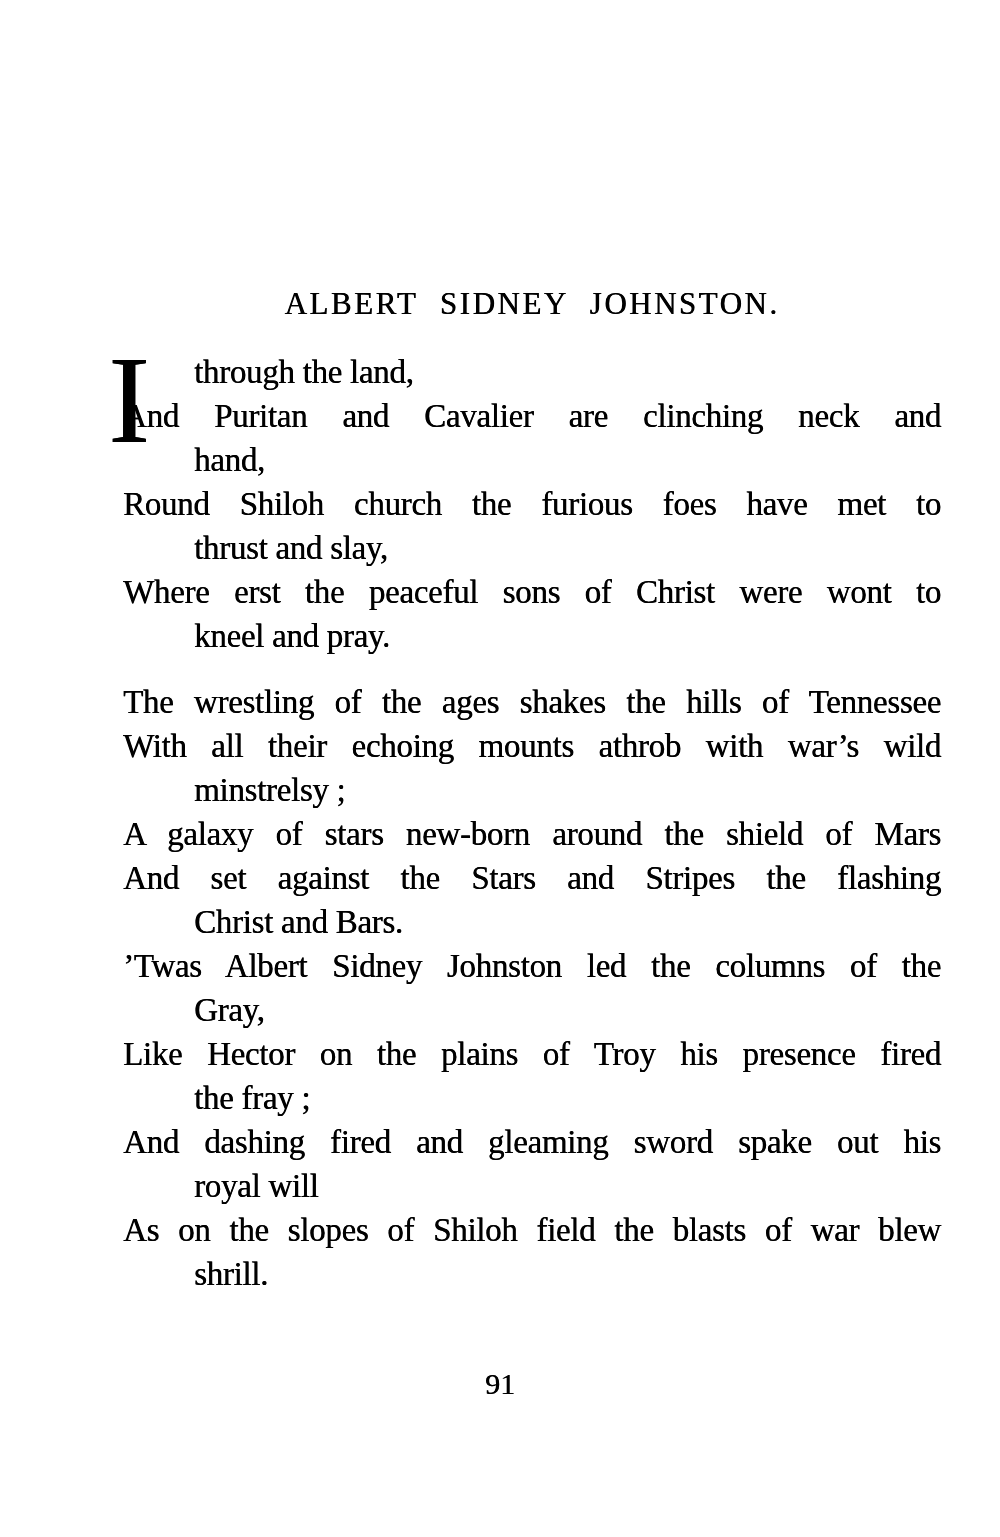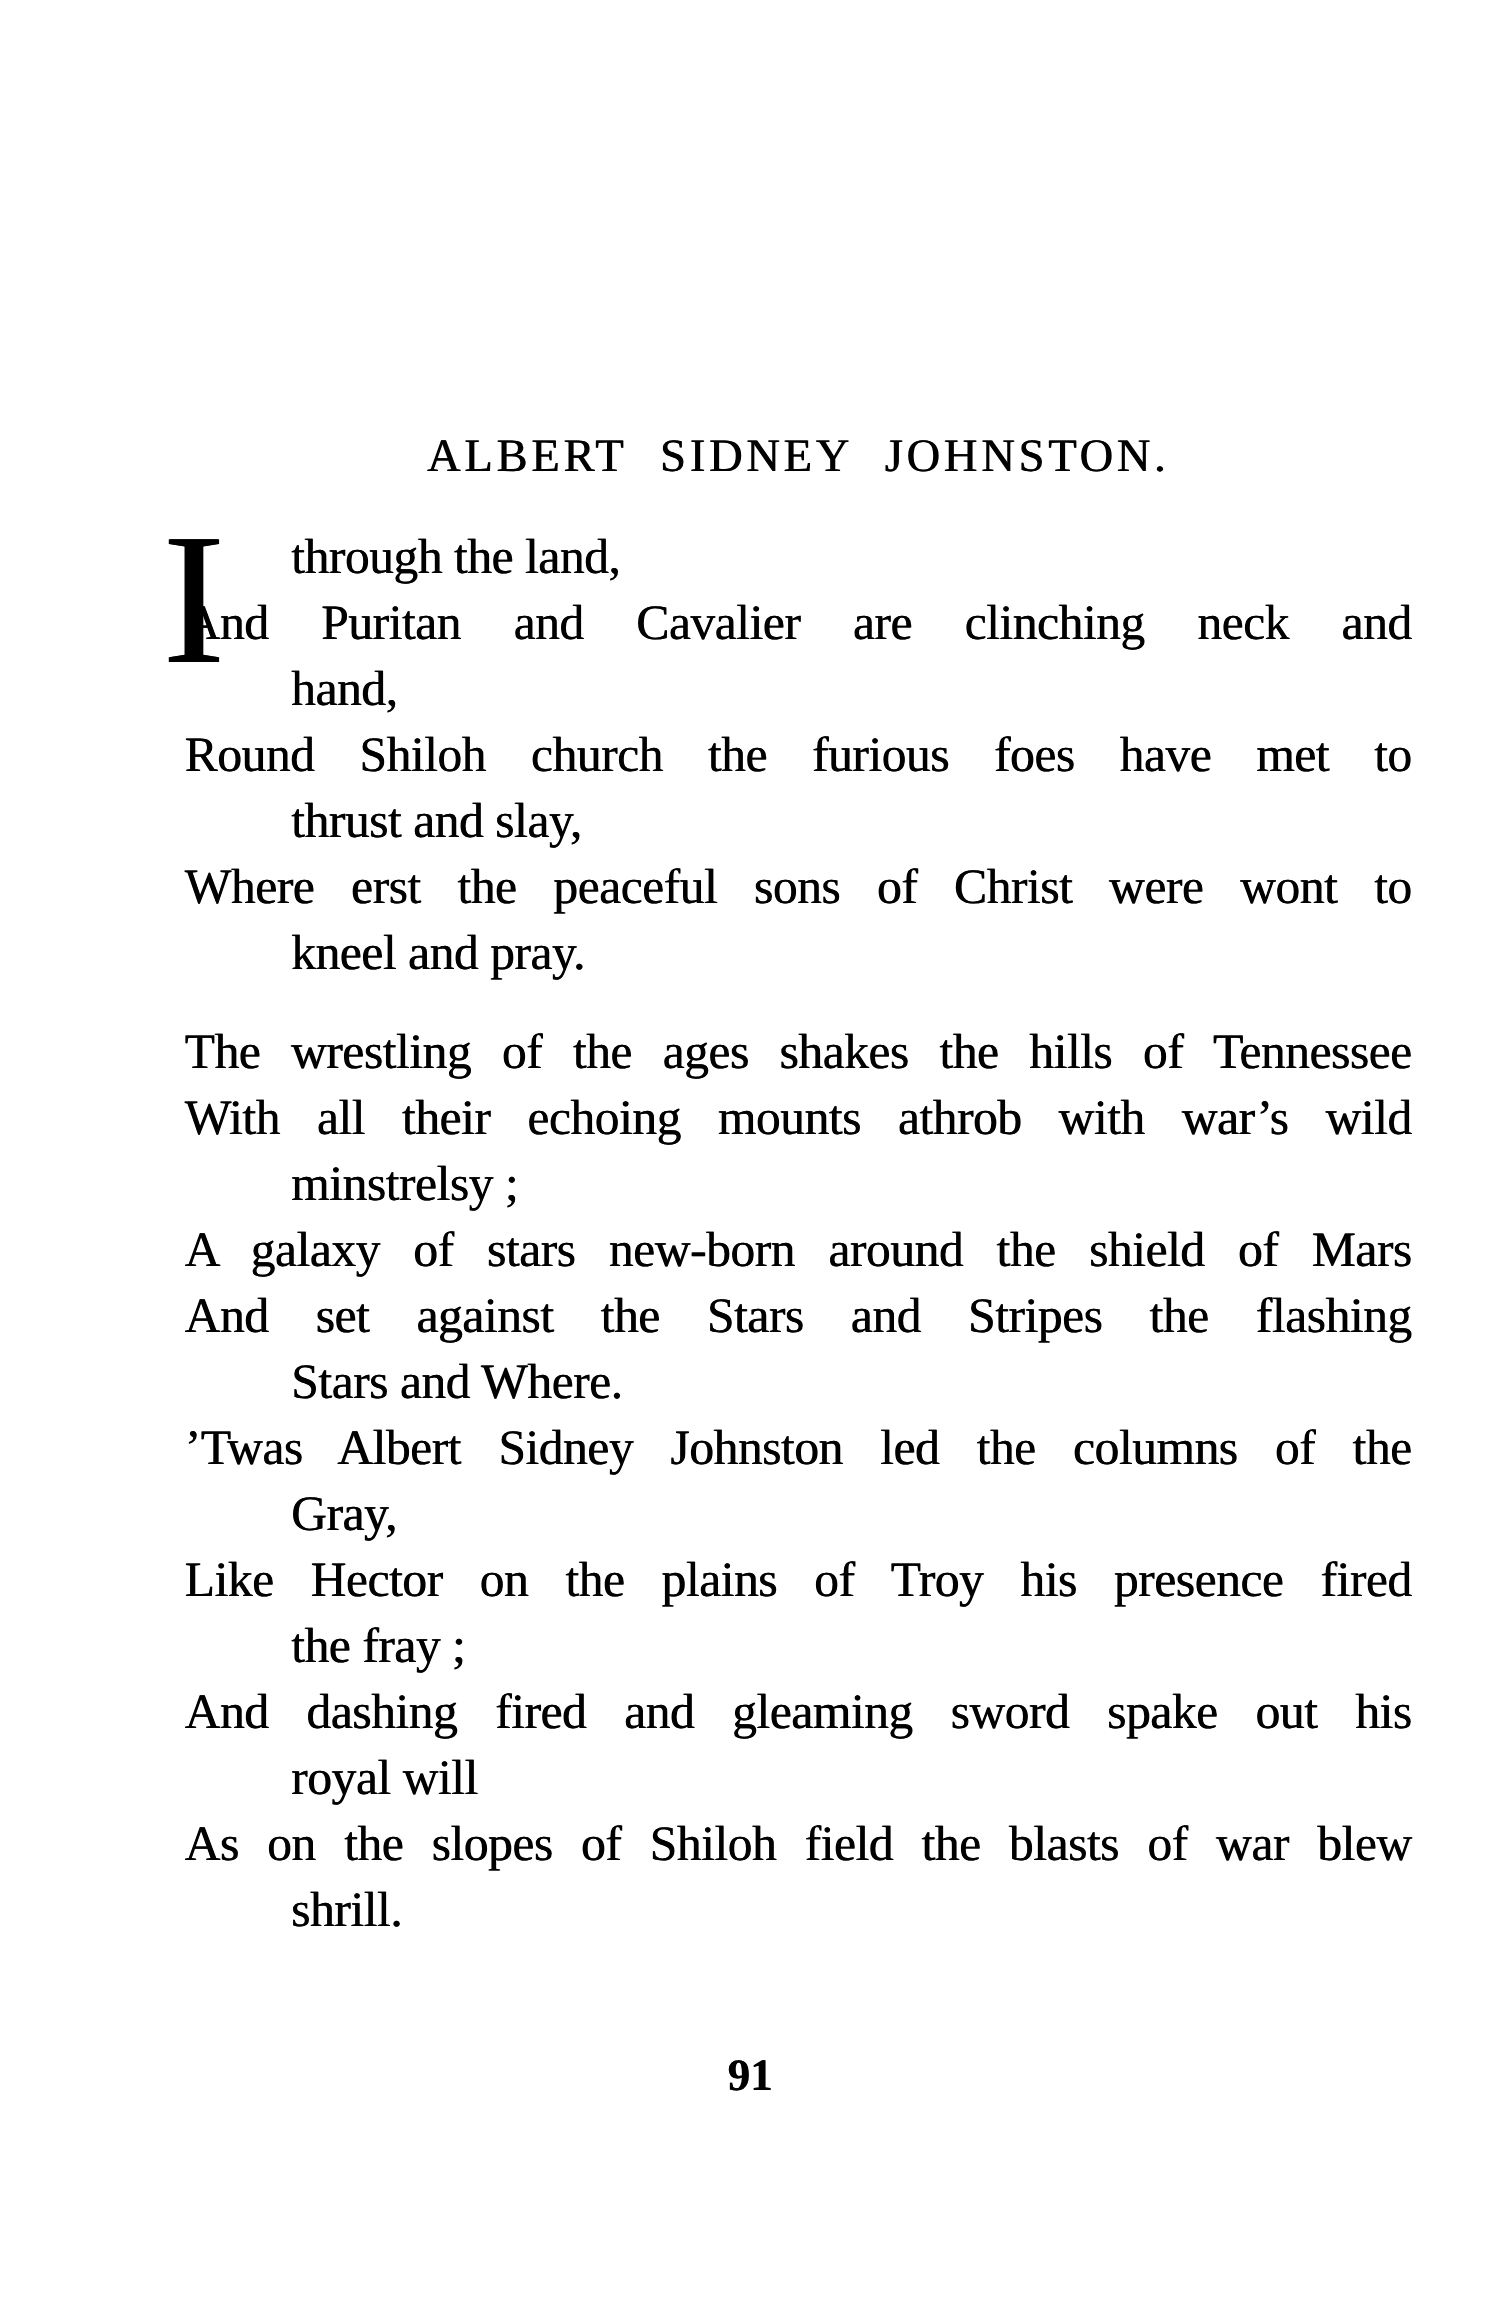--- a/index.html
+++ b/index.html
@@ -52,21 +52,20 @@
   .tight { word-spacing: -3px; }
   .page-number {
     position: absolute;
     left: 0;
     top: 1366px;
     width: 100%;
     text-align: center;
     font-size: 30px;
     line-height: 36px;
     text-shadow: 0.4px 0 0 #000;
-    font-weight: bold;
   }
 </style>
 </head>
 <body>
 
 <div class="page">
 
   <div class="dropcap">I</div>
 
   <div class="content">
@@ -82,21 +81,21 @@
       <div class="line j">Where erst the peaceful sons of Christ were wont to</div>
       <div class="line ind">kneel and pray.</div>
     </div>
 
     <div class="stanza stanza-2">
       <div class="line j tight">The wrestling of the ages shakes the hills of Tennessee</div>
       <div class="line j">With all their echoing mounts athrob with war’s wild</div>
       <div class="line ind">minstrelsy ;</div>
       <div class="line j">A galaxy of stars new-born around the shield of Mars</div>
       <div class="line j">And set against the Stars and Stripes the flashing</div>
-      <div class="line ind">Stars and Where.</div>
+      <div class="line ind">Christ and Bars.</div>
     </div>
 
     <div class="stanza stanza-3">
       <div class="line j">’Twas Albert Sidney Johnston led the columns of the</div>
       <div class="line ind">Gray,</div>
       <div class="line j">Like Hector on the plains of Troy his presence fired</div>
       <div class="line ind">the fray ;</div>
       <div class="line j">And dashing fired and gleaming sword spake out his</div>
       <div class="line ind">royal will</div>
       <div class="line j">As on the slopes of Shiloh field the blasts of war blew</div>

